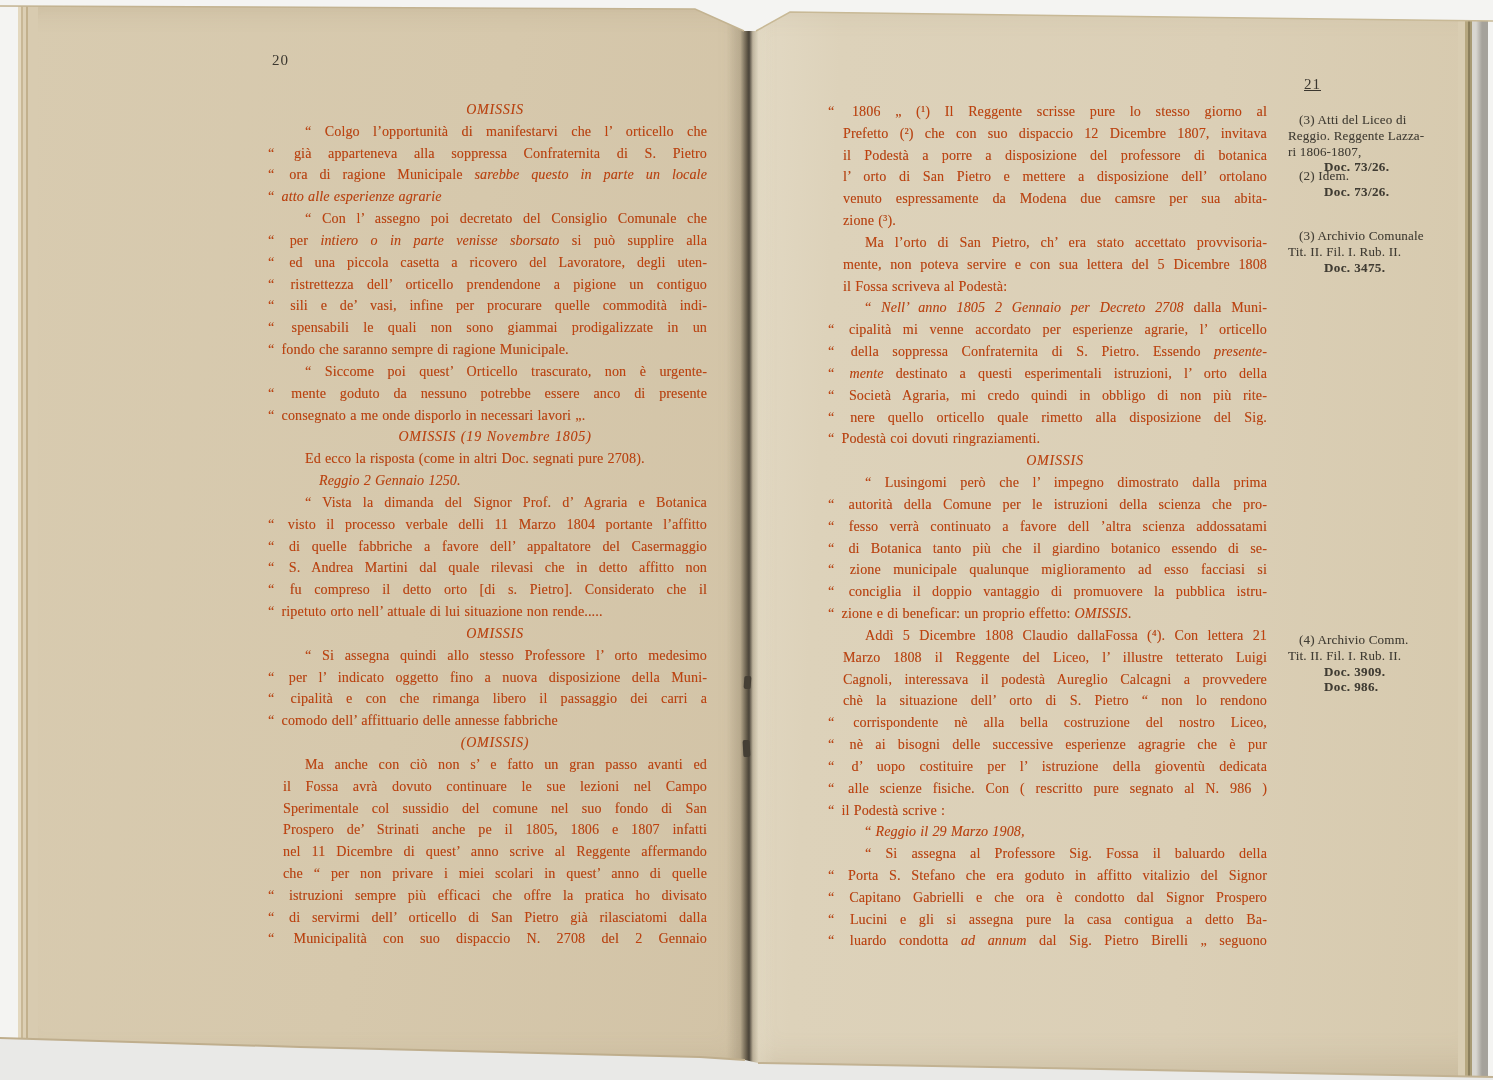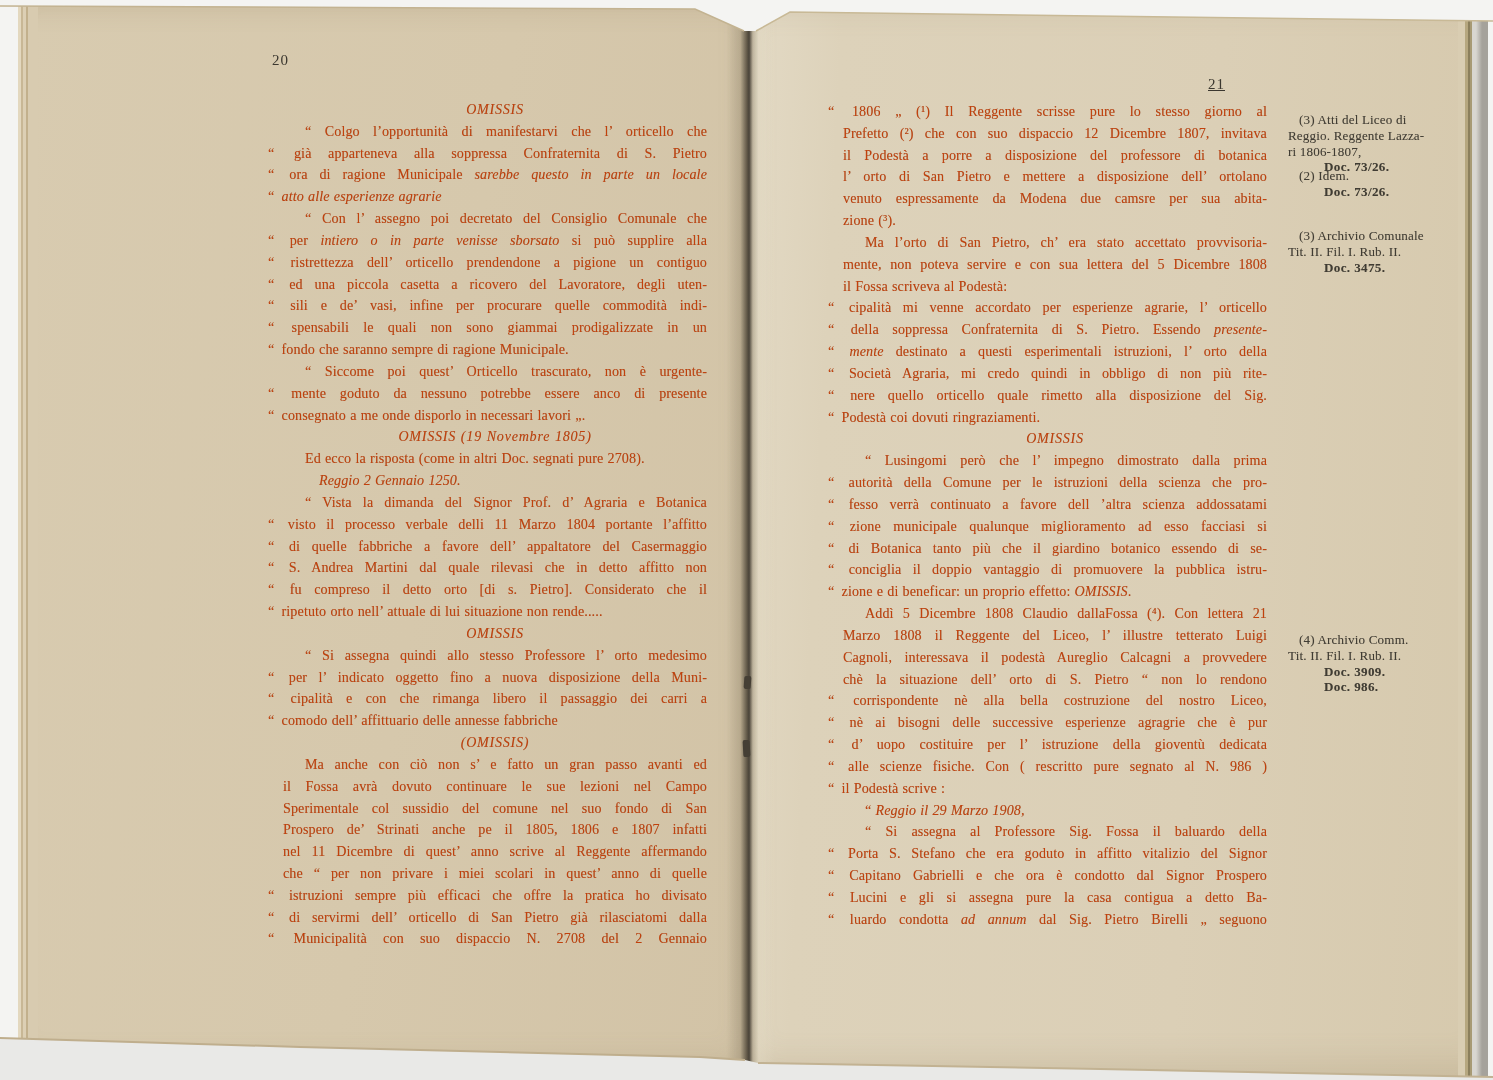--- a/index.html
+++ b/index.html
@@ -66,32 +66,32 @@
 
   <div class="page page-right">
     <div class="edge-right"></div>
   </div>
 
   <div class="gutter"></div>
   <div class="thread thread-1"></div>
   <div class="thread thread-2"></div>
 
   <div class="pgnum" style="left:272px;top:52px;">20</div>
-  <div class="pgnum" style="left:1208px;top:76px;text-decoration:underline;">21</div>
+  <div class="pgnum" style="left:1304px;top:76px;text-decoration:underline;">21</div>
 
   <div class="col" style="left:283px;top:99px;">
       <div class="ln c"><span class="it">OMISSIS</span></div>
       <div class="ln p j"><span>“ Colgo l’opportunità di manifestarvi che l’ orticello che</span></div>
       <div class="ln q j"><span class="qm">“ </span><span>già apparteneva alla soppressa Confraternita di S. Pietro</span></div>
       <div class="ln q j"><span class="qm">“ </span><span>ora di ragione Municipale </span><span class="it">sarebbe questo in parte un locale</span></div>
       <div class="ln q"><span class="qm">“ </span><span class="it">atto alle esperienze agrarie</span></div>
       <div class="ln p j"><span>“ Con l’ assegno poi decretato del Consiglio Comunale che</span></div>
       <div class="ln q j"><span class="qm">“ </span><span>per </span><span class="it">intiero o in parte venisse sborsato</span><span> si può supplire alla</span></div>
+      <div class="ln q j"><span class="qm">“ </span><span>ed una piccola casetta a ricovero del Lavoratore, degli uten-</span></div>
       <div class="ln q j"><span class="qm">“ </span><span>ristrettezza dell’ orticello prendendone a pigione un contiguo</span></div>
-      <div class="ln q j"><span class="qm">“ </span><span>ed una piccola casetta a ricovero del Lavoratore, degli uten-</span></div>
       <div class="ln q j"><span class="qm">“ </span><span>sili e de’ vasi, infine per procurare quelle commodità indi-</span></div>
       <div class="ln q j"><span class="qm">“ </span><span>spensabili le quali non sono giammai prodigalizzate in un</span></div>
       <div class="ln q"><span class="qm">“ </span><span>fondo che saranno sempre di ragione Municipale.</span></div>
       <div class="ln p j"><span>“ Siccome poi quest’ Orticello trascurato, non è urgente-</span></div>
       <div class="ln q j"><span class="qm">“ </span><span>mente goduto da nessuno potrebbe essere anco di presente</span></div>
       <div class="ln q"><span class="qm">“ </span><span>consegnato a me onde disporlo in necessari lavori „.</span></div>
       <div class="ln c"><span class="it">OMISSIS (19 Novembre 1805)</span></div>
       <div class="ln p"><span>Ed ecco la risposta (come in altri Doc. segnati pure 2708).</span></div>
       <div class="ln p2"><span class="it">Reggio 2 Gennaio 1250.</span></div>
       <div class="ln p j"><span>“ Vista la dimanda del Signor Prof. d’ Agraria e Botanica</span></div>
@@ -120,32 +120,33 @@
   <div class="col" style="left:843px;top:101px;">
       <div class="ln q j"><span class="qm">“ </span><span>1806 „ (¹) Il Reggente scrisse pure lo stesso giorno al</span></div>
       <div class="ln n j"><span>Prefetto (²) che con suo dispaccio 12 Dicembre 1807, invitava</span></div>
       <div class="ln n j"><span>il Podestà a porre a disposizione del professore di botanica</span></div>
       <div class="ln n j"><span>l’ orto di San Pietro e mettere a disposizione dell’ ortolano</span></div>
       <div class="ln n j"><span>venuto espressamente da Modena due camsre per sua abita-</span></div>
       <div class="ln n"><span>zione (³).</span></div>
       <div class="ln p j"><span>Ma l’orto di San Pietro, ch’ era stato accettato provvisoria-</span></div>
       <div class="ln n j"><span>mente, non poteva servire e con sua lettera del 5 Dicembre 1808</span></div>
       <div class="ln n"><span>il Fossa scriveva al Podestà:</span></div>
+      <div class="ln p j"><span>“ </span><span class="it">Nell’ anno 1805 2 Gennaio per Decreto 2708</span><span> dalla Muni-</span></div>
       <div class="ln q j"><span class="qm">“ </span><span>cipalità mi venne accordato per esperienze agrarie, l’ orticello</span></div>
       <div class="ln q j"><span class="qm">“ </span><span>della soppressa Confraternita di S. Pietro. Essendo </span><span class="it">presente-</span></div>
       <div class="ln q j"><span class="qm">“ </span><span class="it">mente</span><span> destinato a questi esperimentali istruzioni, l’ orto della</span></div>
       <div class="ln q j"><span class="qm">“ </span><span>Società Agraria, mi credo quindi in obbligo di non più rite-</span></div>
       <div class="ln q j"><span class="qm">“ </span><span>nere quello orticello quale rimetto alla disposizione del Sig.</span></div>
       <div class="ln q"><span class="qm">“ </span><span>Podestà coi dovuti ringraziamenti.</span></div>
       <div class="ln c"><span class="it">OMISSIS</span></div>
       <div class="ln p j"><span>“ Lusingomi però che l’ impegno dimostrato dalla prima</span></div>
       <div class="ln q j"><span class="qm">“ </span><span>autorità della Comune per le istruzioni della scienza che pro-</span></div>
       <div class="ln q j"><span class="qm">“ </span><span>fesso verrà continuato a favore dell ’altra scienza addossatami</span></div>
+      <div class="ln q j"><span class="qm">“ </span><span>di Botanica tanto più che il giardino botanico essendo di se-</span></div>
       <div class="ln q j"><span class="qm">“ </span><span>zione municipale qualunque miglioramento ad esso facciasi si</span></div>
-      <div class="ln q j"><span class="qm">“ </span><span>di Botanica tanto più che il giardino botanico essendo di se-</span></div>
       <div class="ln q j"><span class="qm">“ </span><span>conciglia il doppio vantaggio di promuovere la pubblica istru-</span></div>
       <div class="ln q"><span class="qm">“ </span><span>zione e di beneficar: un proprio effetto: </span><span class="it">OMISSIS</span><span>.</span></div>
       <div class="ln p j"><span>Addì 5 Dicembre 1808 Claudio dallaFossa (⁴). Con lettera 21</span></div>
       <div class="ln n j"><span>Marzo 1808 il Reggente del Liceo, l’ illustre tetterato Luigi</span></div>
       <div class="ln n j"><span>Cagnoli, interessava il podestà Aureglio Calcagni a provvedere</span></div>
       <div class="ln n j"><span>chè la situazione dell’ orto di S. Pietro “ non lo rendono</span></div>
       <div class="ln q j"><span class="qm">“ </span><span>corrispondente nè alla bella costruzione del nostro Liceo,</span></div>
       <div class="ln q j"><span class="qm">“ </span><span>nè ai bisogni delle successive esperienze agragrie che è pur</span></div>
       <div class="ln q j"><span class="qm">“ </span><span>d’ uopo costituire per l’ istruzione della gioventù dedicata</span></div>
       <div class="ln q j"><span class="qm">“ </span><span>alle scienze fisiche. Con ( rescritto pure segnato al N. 986 )</span></div>

